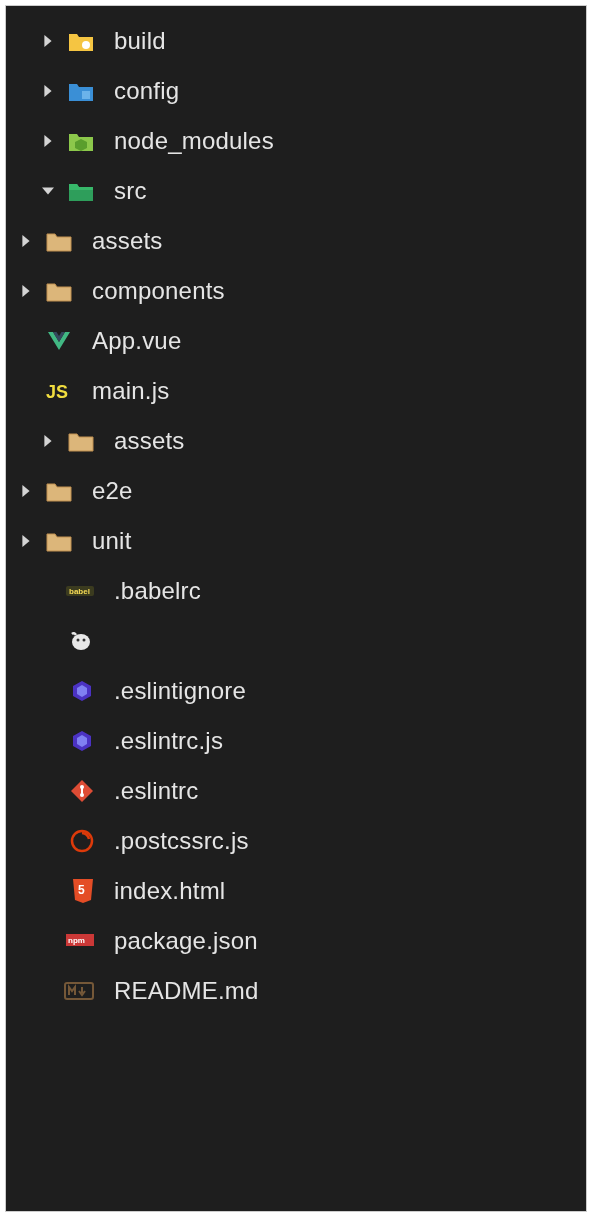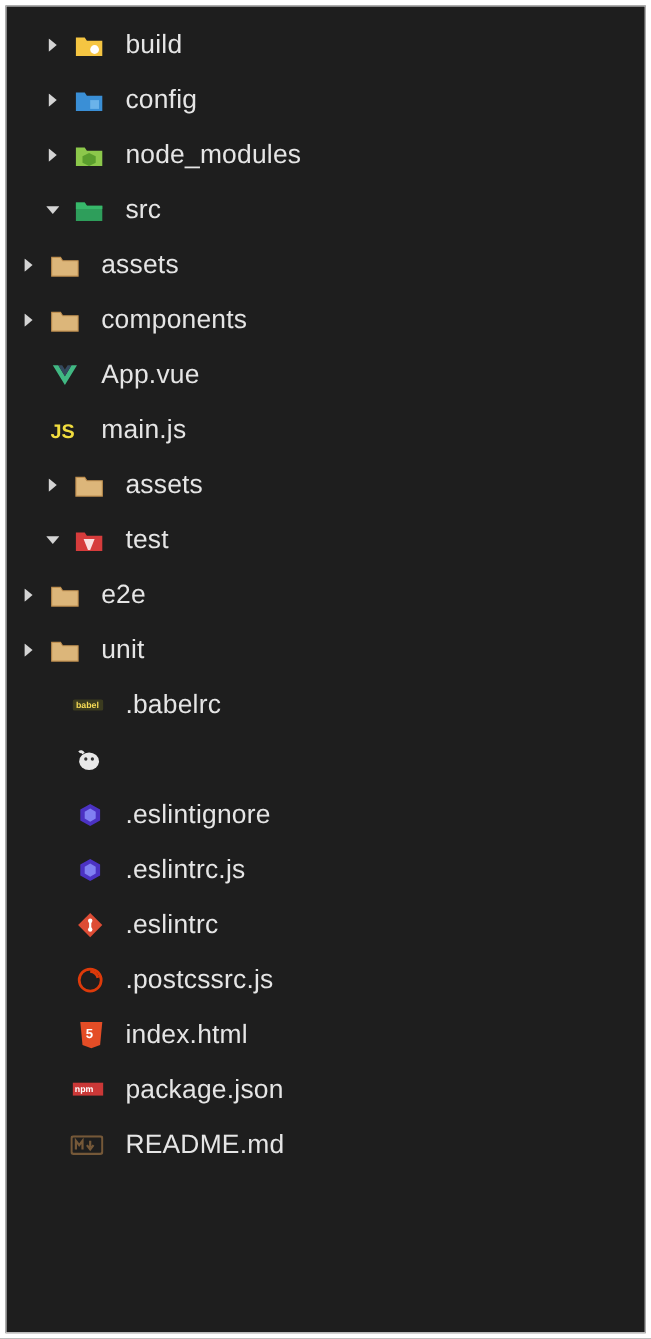--- a/index.html
+++ b/index.html
@@ -167,34 +167,20 @@
           <path d="M2 0 L8 5 L2 10 Z" fill="#d4d4d4"></path>
         </svg>
       </span>
       <span class="icon file-icon">
         <svg width="26" height="22" viewBox="0 0 26 22">
           <path d="M1 4 L9 4 L11 7 L25 7 L25 21 L1 21 Z" fill="#dcb67a" stroke="#c09050" stroke-width="1"></path>
         </svg>
       </span>
       <span class="label">assets</span>
     </div>
-    <div class="tree-row indent-0">
-      <span class="arrow">
-        <svg width="12" height="12" viewBox="0 0 10 10">
-          <path d="M0 2 L10 2 L5 8 Z" fill="#d4d4d4"></path>
-        </svg>
-      </span>
-      <span class="icon file-icon">
-        <svg width="26" height="22" viewBox="0 0 26 22">
-          <path d="M1 4 L9 4 L11 7 L25 7 L25 21 L1 21 Z" fill="#d63c3c"></path>
-          <path d="M8 10 L18 10 L14 20 L12 20 Z" fill="#fff" opacity="0.85"></path>
-        </svg>
-      </span>
-      <span class="label">test</span>
-    </div>
     <div class="tree-row indent-1">
       <span class="arrow">
         <svg width="12" height="12" viewBox="0 0 10 10">
           <path d="M2 0 L8 5 L2 10 Z" fill="#d4d4d4"></path>
         </svg>
       </span>
       <span class="icon file-icon">
         <svg width="26" height="22" viewBox="0 0 26 22">
           <path d="M1 4 L9 4 L11 7 L25 7 L25 21 L1 21 Z" fill="#dcb67a" stroke="#c09050" stroke-width="1"></path>
         </svg>

